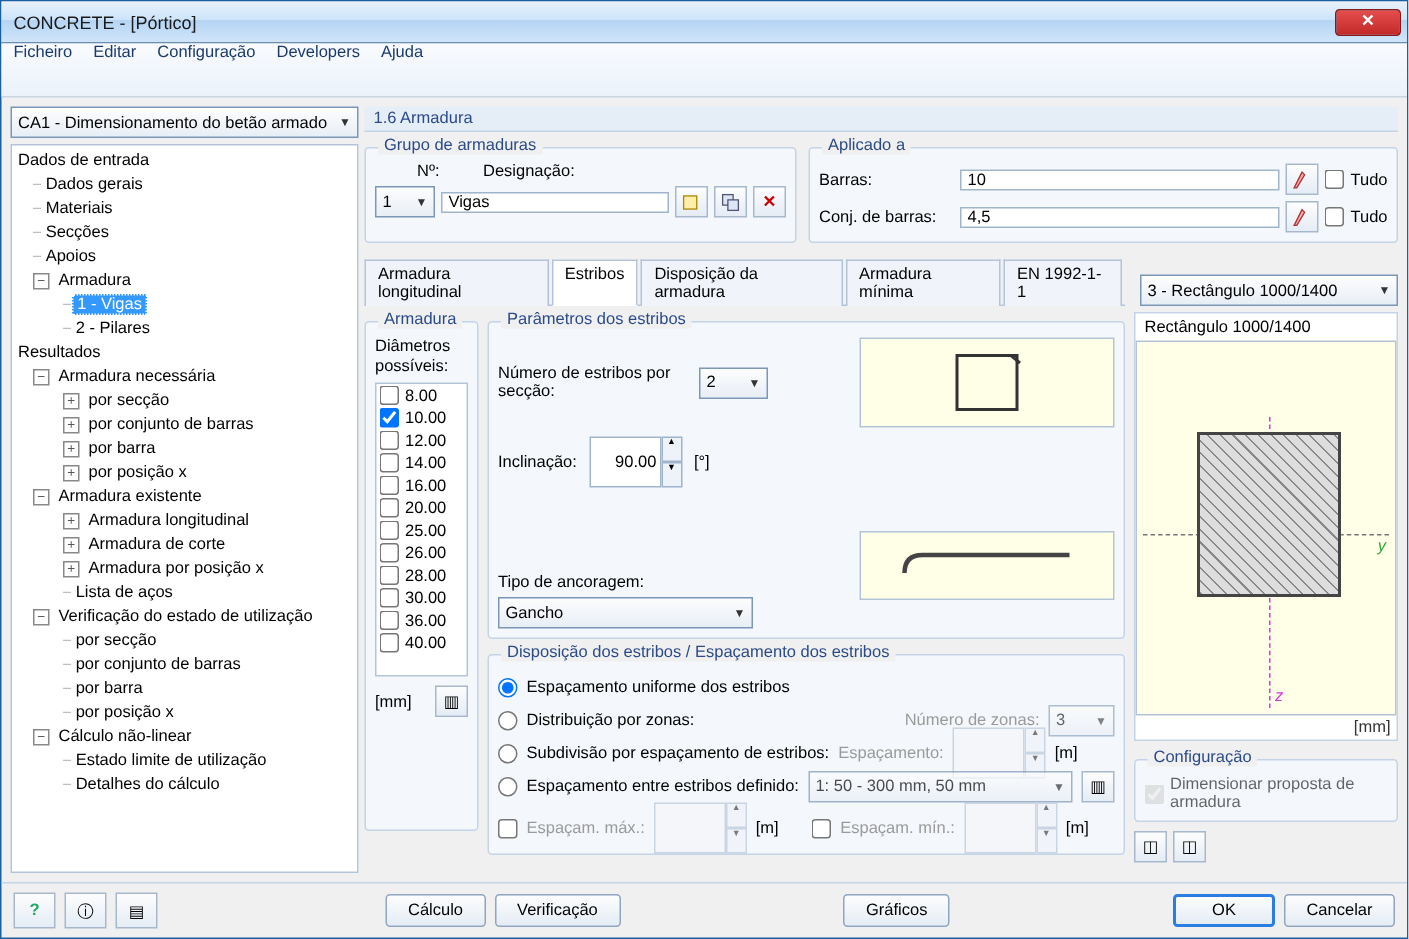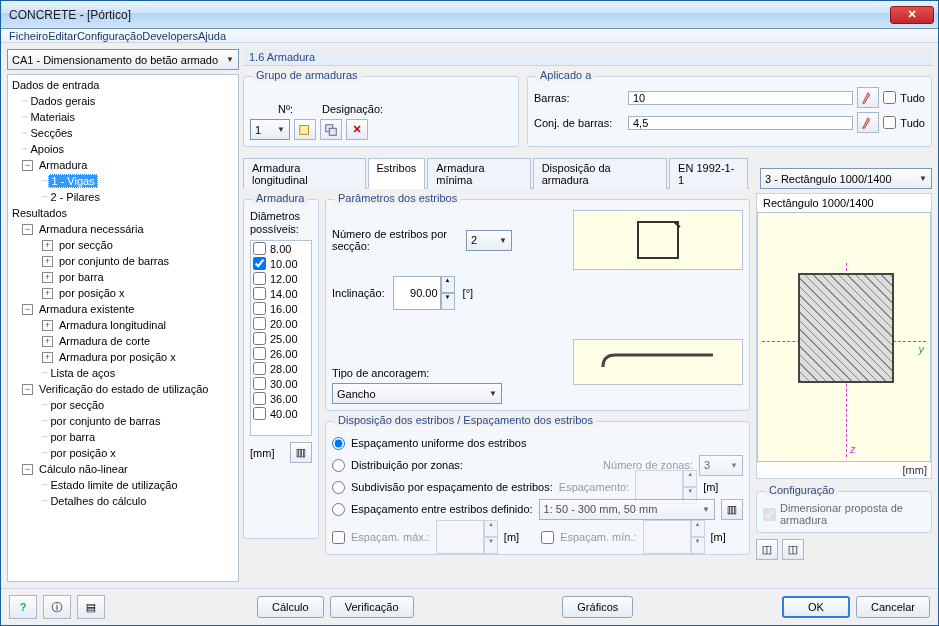--- a/index.html
+++ b/index.html
@@ -2,21 +2,21 @@
 <html><head>
 <meta charset="utf-8">
 <style>
 * { box-sizing: border-box; margin: 0; padding: 0; font-family: "Segoe UI", Tahoma, sans-serif; font-size: 11px; }
 body { background: #fff; }
 .window { width: 939px; height: 626px; border: 1px solid #1a5fa0; background: #f0f0f0; display: flex; flex-direction: column; }
 .titlebar { height: 28px; background: linear-gradient(to bottom, #e8f1fb, #cde4fa 45%, #b5d4f3 46%, #d0e5fa); display: flex; align-items: center; padding: 0 4px; border-bottom: 1px solid #6b8db1; }
 .title { color: #1a1a1a; font-size: 12px; padding-left: 4px; }
 .winbtns { margin-left: auto; display: flex; }
 .closebtn { width: 44px; height: 18px; background: linear-gradient(to bottom, #e64e4e, #c22a2a); border: 1px solid #8a1818; border-radius: 3px; color: #fff; text-align: center; font-weight: bold; line-height: 14px; }
-.menubar { height: 14px; background: linear-gradient(to bottom, #f9fbfe, #eaf2fb); border-bottom: 1px solid #c9d5e4; display: flex; align-items:flex-end; padding: 0 8px; }
+.menubar { height: 36px; background: linear-gradient(to bottom, #f9fbfe, #eaf2fb); border-bottom: 1px solid #c9d5e4; display: flex; align-items:flex-start; padding: 0 8px; gap: 14px; }
 .menubar span { color: #1a3a6e; }
 .content { flex: 1; display: flex; padding: 6px; gap: 4px; }
 .leftcol { width: 232px; display: flex; flex-direction: column; gap: 4px; }
 .combo { height: 21px; border: 1px solid #7a97b8; background: linear-gradient(to bottom,#fdfdfd,#e8eef6); display:flex; align-items:center; padding:0 4px; }
 .combo .arrow { margin-left:auto; font-size:8px; color:#333; }
 .tree { flex:1; border:1px solid #b4c4d8; background:#fff; overflow:auto; padding:2px 0; }
 .tn { display:flex; align-items:center; height:16px; white-space:nowrap; }
 .tn .lbl { padding:0 2px; }
 .tn.sel .lbl { background:#3399ff; color:#fff; border:1px dotted #fff; }
 .pm { width:11px; height:11px; border:1px solid #888; background:#fff; color:#555; font-size:9px; line-height:8px; text-align:center; margin-right:4px; }
@@ -187,29 +187,30 @@
           </div>
       </div>
     </div>
 
     <div class="rightcol">
       <div class="secthdr">1.6 Armadura</div>
 
       <div class="row" style="gap:8px; align-items:stretch;">
         <div class="gbox" style="flex:0 0 276px">
           <div class="gtitle">Grupo de armaduras</div>
-          <div class="row" style="margin-top:22px;padding-left:28px;">
+          <div class="row" style="margin-top:5px;padding-left:28px;">
             <span style="width:40px">Nº:</span>
             <span>Designação:</span>
           </div>
           <div class="row" style="margin-top:4px;">
             <div class="combo" style="width:40px">
                 <span>1</span>
                 <span class="arrow">▼</span>
               </div>
+            <input class="field" style="flex: 1 1 0%;" value="Vigas">
             <div class="btn-sm">
                 <svg class="icon" viewBox="0 0 16 16">
                   <rect x="2" y="3" width="10" height="10" fill="#ffeeaa" stroke="#aa8800"></rect>
                 </svg>
               </div>
             <div class="btn-sm">
                 <svg class="icon" viewBox="0 0 16 16">
                   <rect x="2" y="2" width="8" height="8" fill="#dde6f5" stroke="#557"></rect>
                   <rect x="6" y="6" width="8" height="8" fill="#dde6f5" stroke="#557"></rect>
                 </svg>
@@ -244,22 +245,22 @@
             <input type="checkbox" class="cb" style="">
             <span>Tudo</span>
           </div>
         </div>
       </div>
 
       <div class="row" style="align-items:flex-end; margin-top:6px;">
         <div class="tabs" style="flex:1">
           <div class="tab">Armadura longitudinal</div>
           <div class="tab active">Estribos</div>
+          <div class="tab">Disposição da armadura</div>
           <div class="tab">Armadura mínima</div>
-          <div class="tab">Disposição da armadura</div>
           <div class="tab">EN 1992-1-1</div>
         </div>
         <div class="combo" style="width:172px; margin-left:6px;">
           <span>3 - Rectângulo 1000/1400</span>
             <span class="arrow">▼</span>
         </div>
       </div>
 
       <div class="midrow">
 

